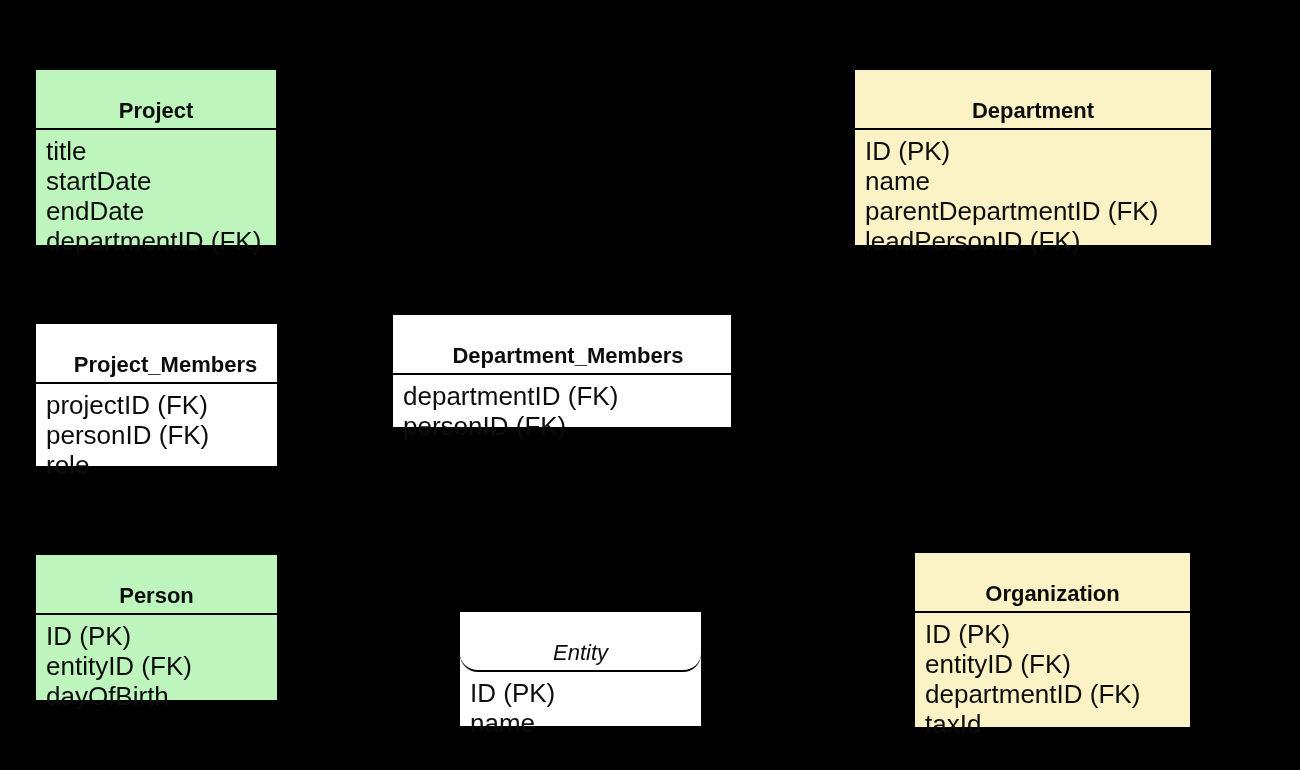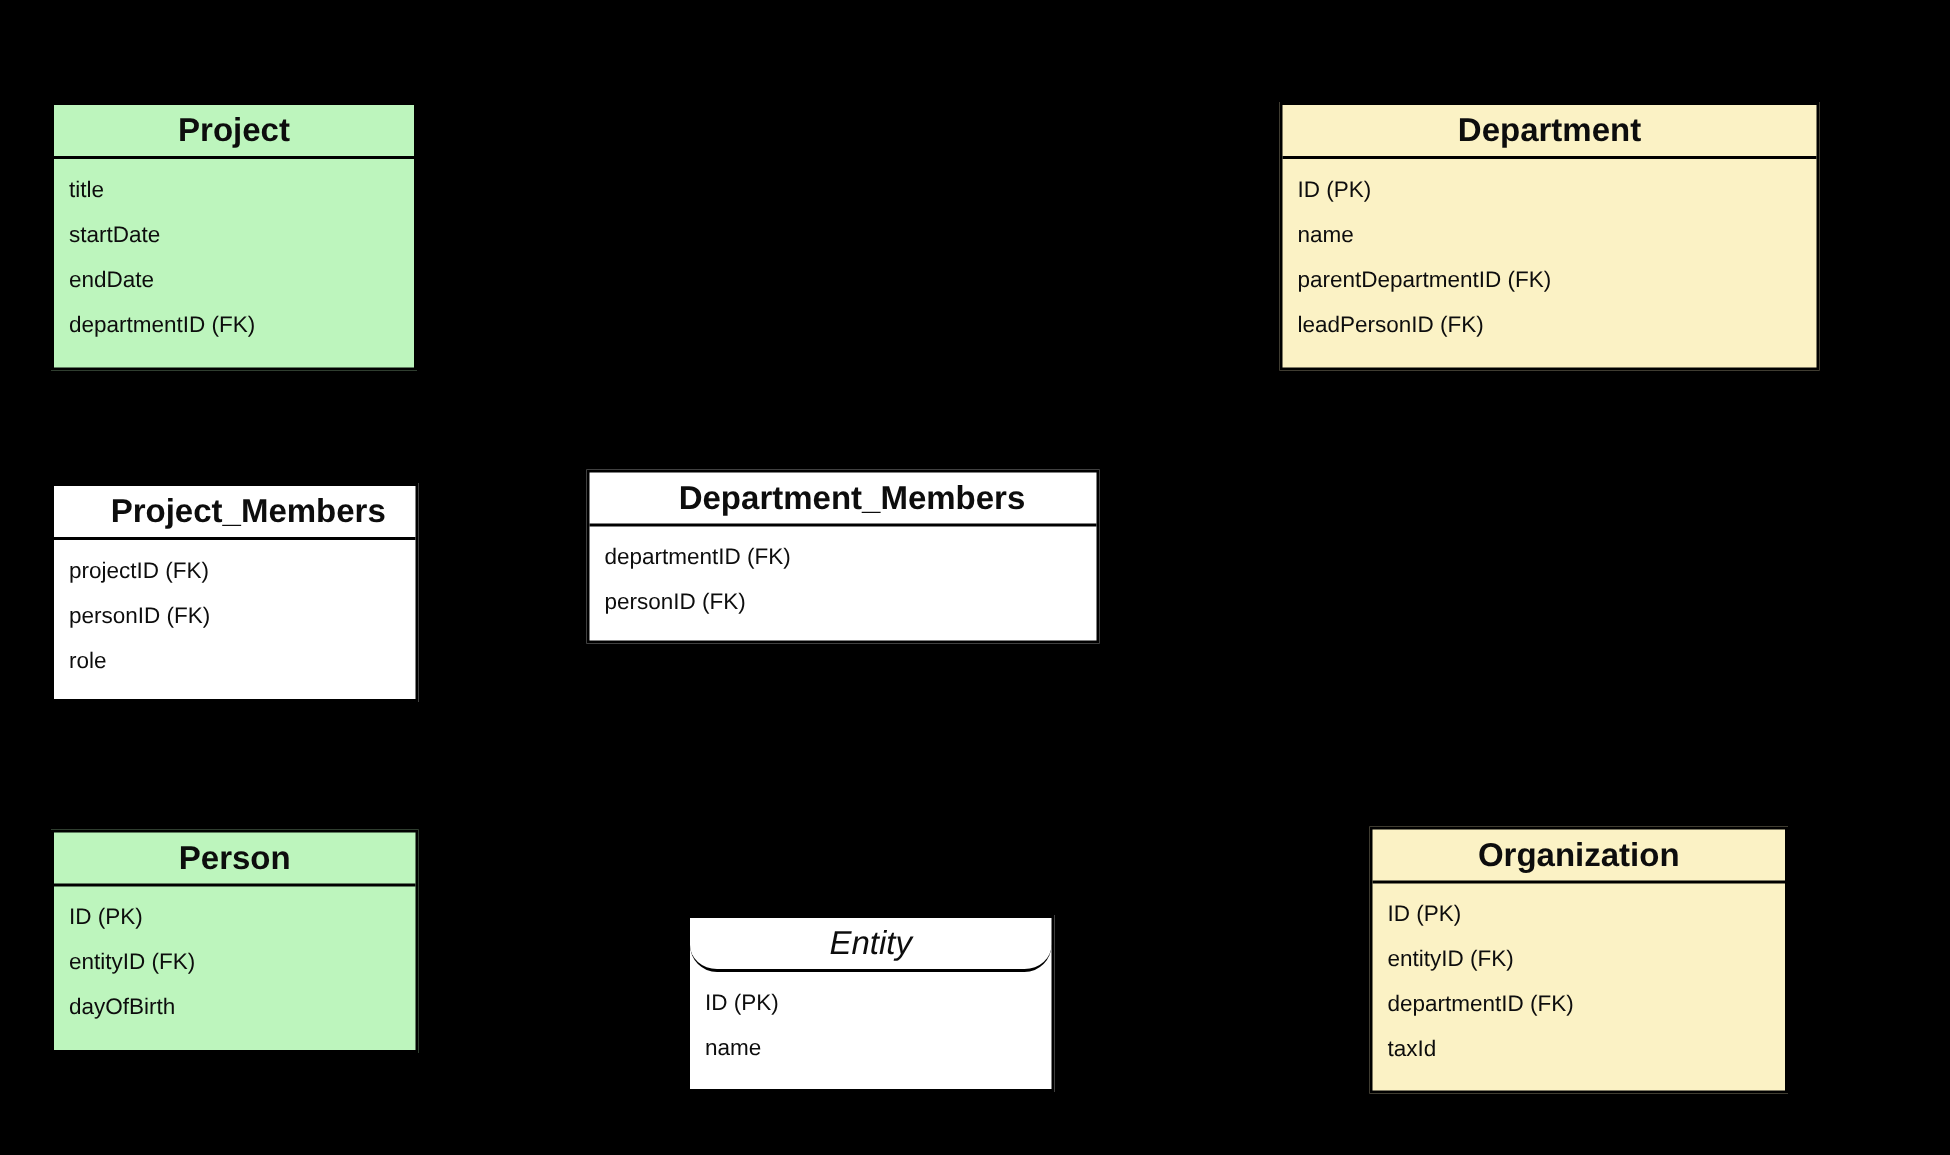--- a/index.html
+++ b/index.html
@@ -23,30 +23,31 @@
   }
   .table-title {
     height: 34px;
     line-height: 34px;
     text-align: center;
     font-size: 22px;
     font-weight: bold;
     border-bottom: 2px solid #000;
     white-space: nowrap;
     overflow: hidden;
+    margin-top: 24px;
   }
   .table-title.italic {
     font-style: italic;
     font-weight: normal;
   }
   .table-body {
     padding: 6px 10px 4px 10px;
   }
   .attr {
-    font-size: 15px;
+    font-size: 26px;
     line-height: 30px;
     white-space: nowrap;
     overflow: hidden;
   }
 </style>
 </head>
 <body>
 
 <div id="canvas" style="background: rgb(0, 0, 0);">
     <div class="table" style="left: 34px; top: 68px; width: 244px; height: 179px; background: rgb(189, 245, 189); border-color: rgb(0, 0, 0); color: rgb(13, 13, 13);">

